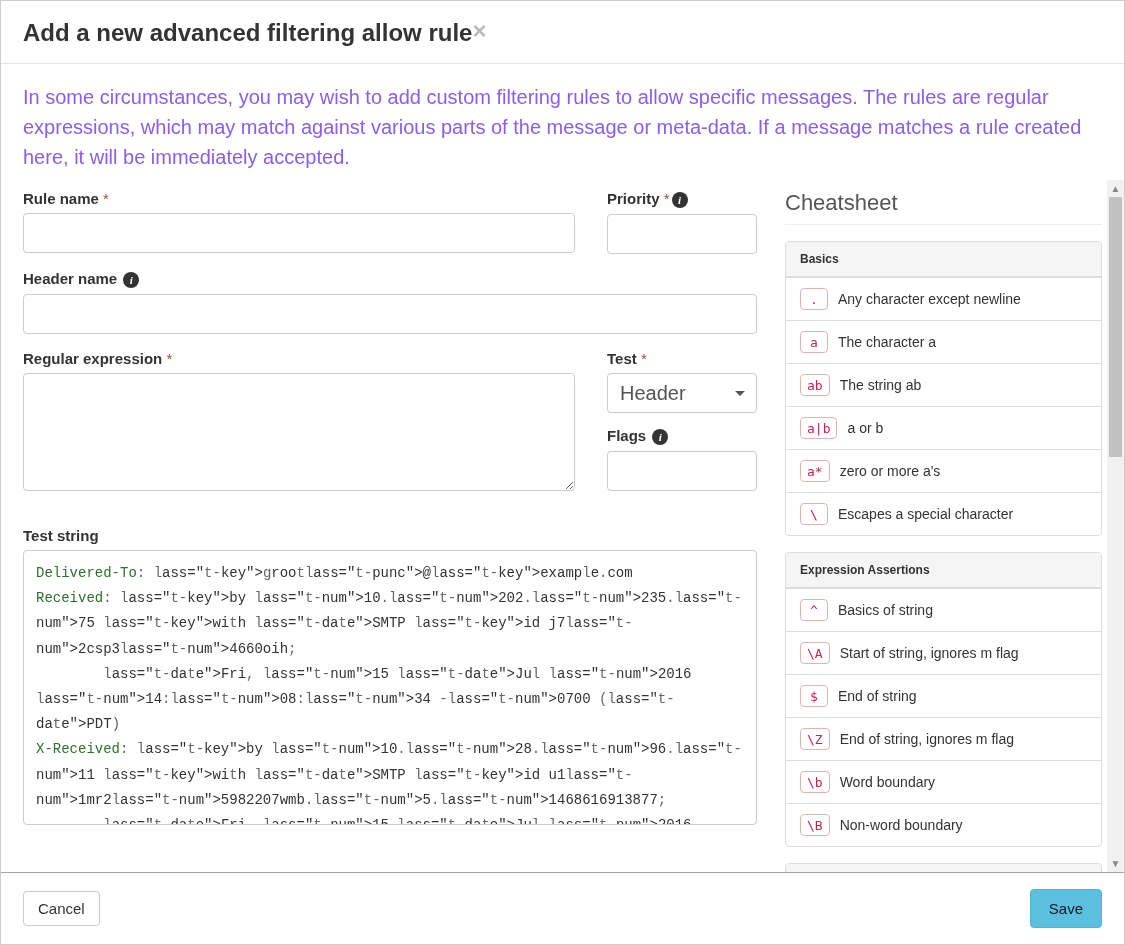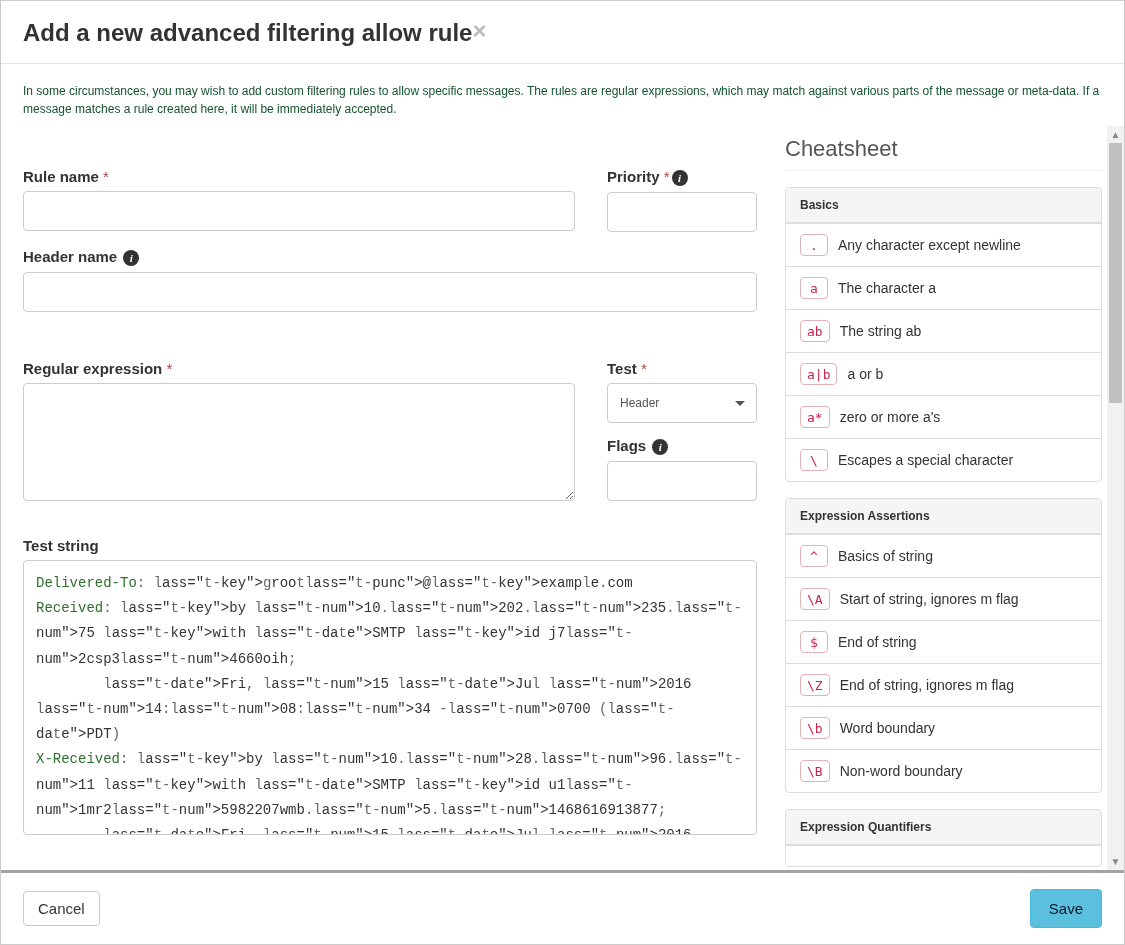--- a/index.html
+++ b/index.html
@@ -35,22 +35,22 @@
     }
     .modal-header .close {
       font-size: 24px;
       color: #bbb;
       cursor: pointer;
       line-height: 1;
       font-weight: bold;
     }
     .modal-desc {
       padding: 18px 22px 8px 22px;
-      font-size: 12px;
-      color: #14532d;
+      font-size: 20px;
+      color: #8b5cf6;
       line-height: 1.5;
     }
     .modal-body {
       flex: 1;
       display: flex;
       flex-direction: row;
       overflow: hidden;
       position: relative;
     }
     .form-col {
@@ -107,21 +107,21 @@
       min-width: 28px;
       height: 22px;
       padding: 0 6px;
       border: 1px solid #e0b4b4;
       border-radius: 4px;
       color: #c7254e;
       background: #fff;
       font-family: Menlo, Monaco, Consolas, monospace;
       font-size: 13px;
     }
-    .row-flex { display: flex; gap: 32px; margin-bottom: 16px; margin-top: 32px; }
+    .row-flex { display: flex; gap: 32px; margin-bottom: 16px; }
     .fg { display: flex; flex-direction: column; }
     .fg label {
       font-size: 15px;
       font-weight: 700;
       color: #333;
       margin-bottom: 6px;
     }
     .req { color: #a94442; font-weight: normal; }
     .info-icon {
       display: inline-flex;
@@ -136,21 +136,21 @@
       font-weight: bold;
       font-style: italic;
       font-family: Georgia, serif;
       vertical-align: middle;
       margin-left: 2px;
     }
     .form-control {
       border: 1px solid #ccc;
       border-radius: 4px;
       padding: 8px 12px;
-      font-size: 12px;
+      font-size: 20px;
       height: 40px;
       width: 100%;
       background: #fff;
       color: #555;
     }
     select.form-control { appearance: none; padding-right: 28px; }
     .select-wrap { position: relative; }
     .select-wrap::after {
       content: "";
       position: absolute;
@@ -171,21 +171,21 @@
       border: 1px solid #ccc;
       border-radius: 4px;
       height: 275px;
       overflow-y: scroll;
       white-space: pre-wrap;
       word-break: break-word;
     }
     .t-key { color: #2f6f2f; }
     .t-punc { color: #666; }
     .modal-footer {
-      border-top: 3px solid #a3a3a3;
+      border-top: 1px solid #a3a3a3;
       padding: 16px 22px;
       display: flex;
       justify-content: space-between;
       align-items: center;
     }
     .btn {
       border-radius: 4px;
       padding: 8px 14px;
       font-size: 15px;
       cursor: pointer;

